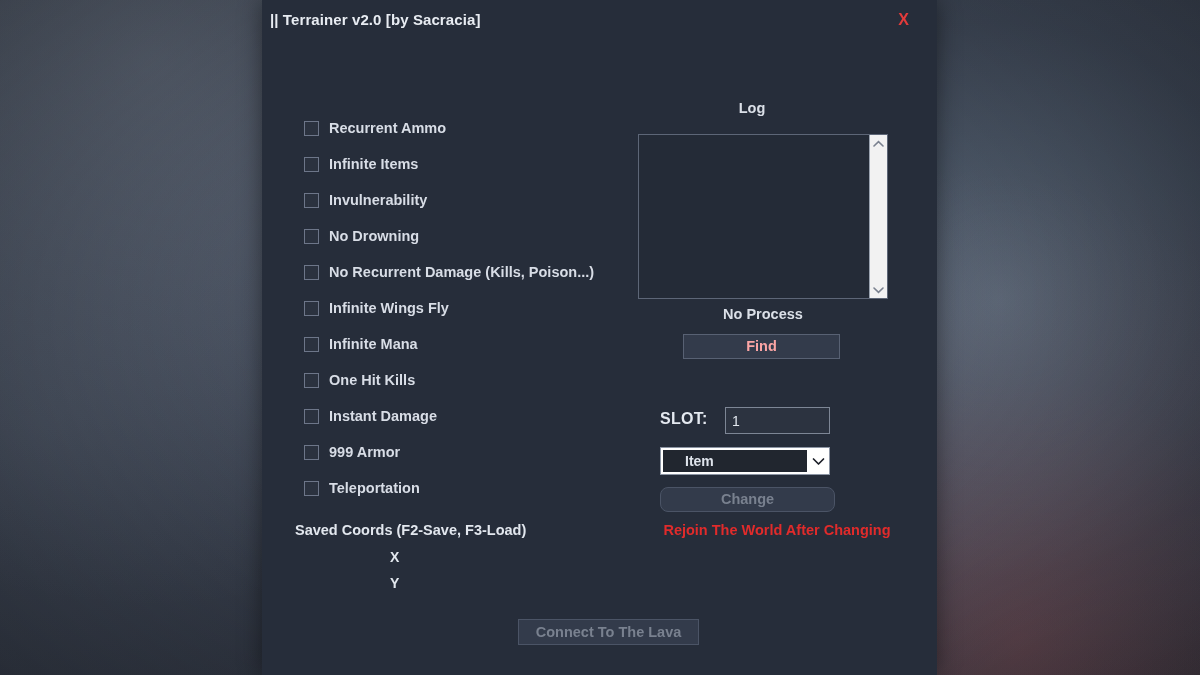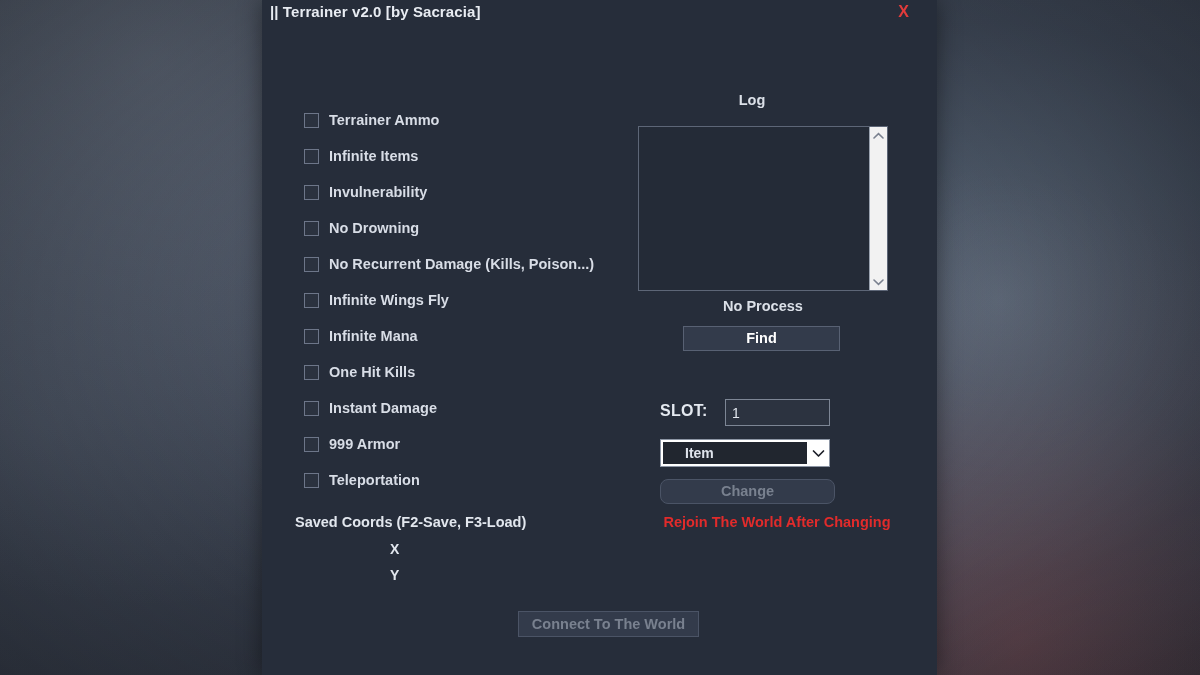--- a/index.html
+++ b/index.html
@@ -45,20 +45,21 @@
     width: 675px;
     height: 675px;
     background: #262d3a;
     box-shadow: 0 0 22px rgba(0,0,0,0.45);
   }
 
   .titlebar {
     position: relative;
     height: 30px;
     background: #262d3a;
+    margin-top: 8px;
   }
   .title-text {
     position: absolute;
     left: 8px;
     top: 3px;
     font-size: 15px;
     font-weight: bold;
     color: #e8ecf2;
     letter-spacing: 0.1px;
     white-space: nowrap;
@@ -200,21 +201,21 @@
     text-align: center;
     font-size: 14.5px;
     font-weight: bold;
     color: #dbe0e8;
   }
 
   .btn {
     box-sizing: border-box;
     background: #333b4b;
     border: 1px solid #586173;
-    color: #ffffff;
+    color: #fca5a5;
     font-family: "Liberation Sans", sans-serif;
     font-size: 14.5px;
     font-weight: bold;
     text-align: center;
     cursor: pointer;
   }
   .btn.disabled {
     color: #79818f;
     cursor: default;
     border-color: #4b5466;
@@ -335,21 +336,21 @@
     <div class="titlebar">
       <div class="title-text">|| Terrainer v2.0 [by Sacracia]</div>
       <div class="close-btn">X</div>
     </div>
 
     <div class="body">
 
       <div class="checks" id="checks">
           <div class="check-row">
             <span class="cb"></span>
-            <span class="cb-label">Terrainer Ammo</span>
+            <span class="cb-label">Recurrent Ammo</span>
           </div>
           <div class="check-row">
             <span class="cb"></span>
             <span class="cb-label">Infinite Items</span>
           </div>
           <div class="check-row">
             <span class="cb"></span>
             <span class="cb-label">Invulnerability</span>
           </div>
           <div class="check-row">
@@ -418,17 +419,17 @@
         <div class="dropdown-arrow">
           <svg width="13" height="9" viewBox="0 0 13 9">
               <path d="M1.5 2 L6.5 7 L11.5 2" stroke="#1d2029" stroke-width="1.7" fill="none" stroke-linecap="round" stroke-linejoin="round"></path>
             </svg>
         </div>
       </div>
 
       <div class="btn change-btn disabled">Change</div>
       <div class="warning-text">Rejoin The World After Changing</div>
 
-      <div class="btn connect-btn disabled">Connect To The World</div>
+      <div class="btn connect-btn disabled">Connect To The Lava</div>
 
     </div>
   </div>
 </div>
 
 </body></html>

